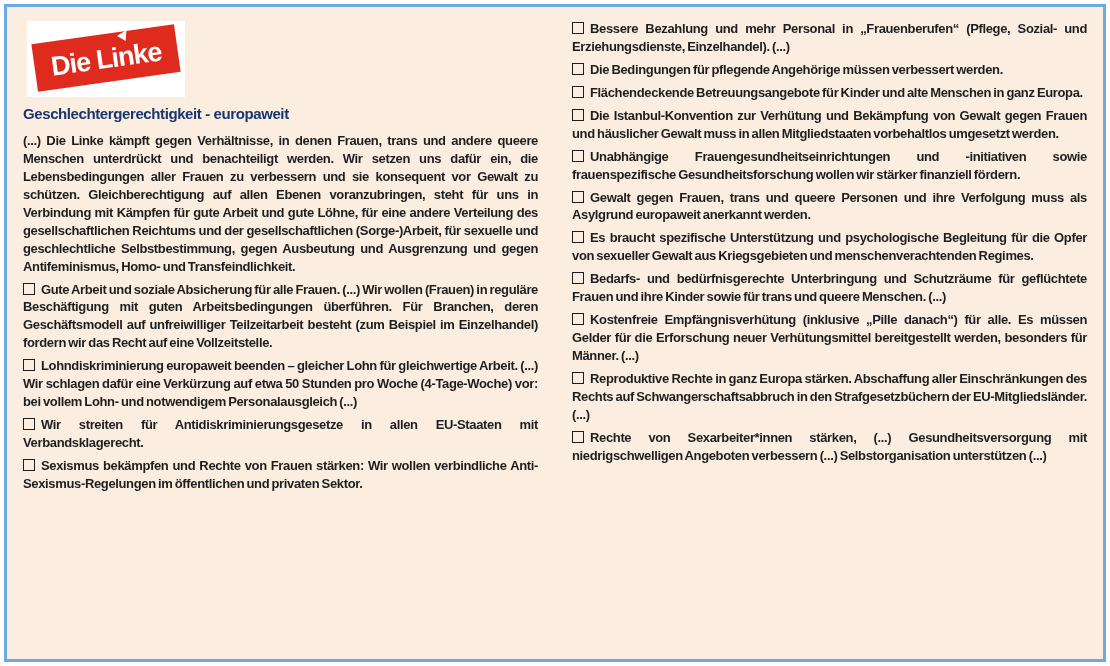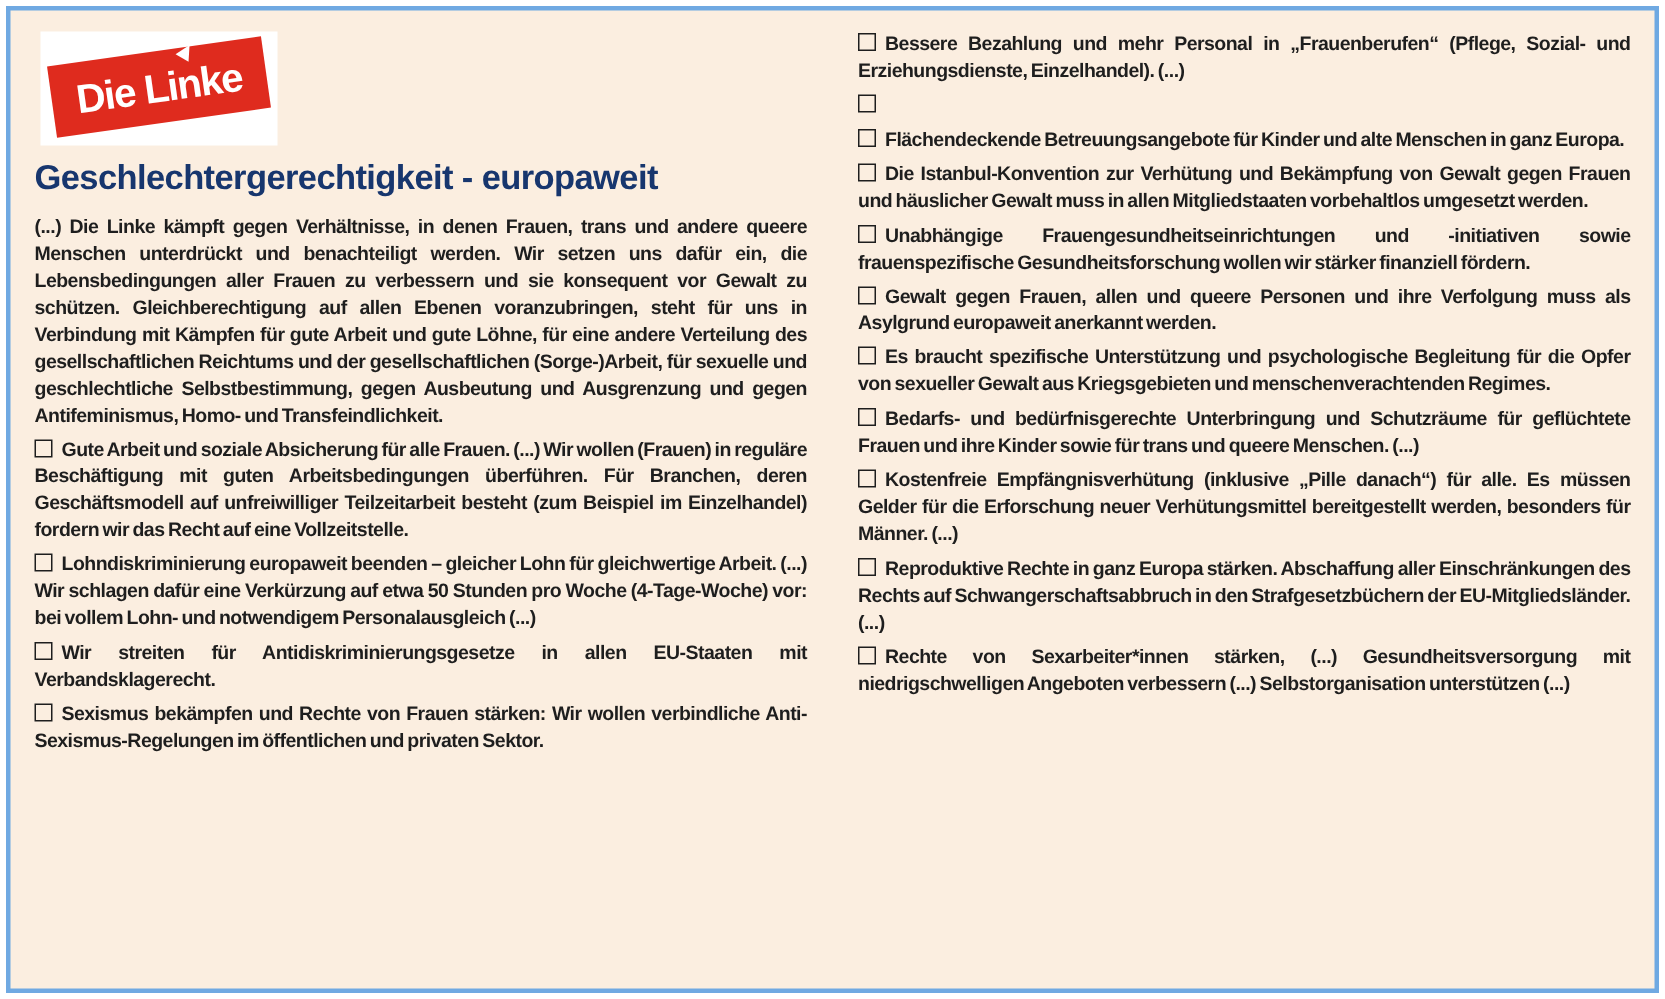--- a/index.html
+++ b/index.html
@@ -62,21 +62,21 @@
     left: 88px;
     width: 0;
     height: 0;
     border-left: 5px solid transparent;
     border-right: 5px solid transparent;
     border-bottom: 10px solid #ffffff;
     transform: rotate(38deg);
   }
   
   .heading {
-    font-size: 23px;
+    font-size: 15px;
     font-weight: bold;
     color: #17366e;
     letter-spacing: -0.4px;
     margin: 8px 0 10px 0;
   }
   
   .bodytext {
     font-size: 13px;
     font-weight: bold;
     line-height: 1.38;
@@ -142,38 +142,38 @@
 
   </div>
 
   <div class="col col-right">
     <div class="bodytext-list">
   <div class="bodytext bullet">
     <span class="checkbox"></span><span class="bullet-text">Bessere Bezahlung und mehr Personal in „Frauenberufen“ (Pflege, Sozial- und Erziehungsdienste, Einzelhandel). (...)</span>
   </div>
 
   <div class="bodytext bullet">
-    <span class="checkbox"></span>
+    <span class="checkbox"></span><span class="bullet-text">Die Bedingungen für pflegende Angehörige müssen verbessert werden.</span>
   </div>
 
   <div class="bodytext bullet">
     <span class="checkbox"></span><span class="bullet-text">Flächendeckende Betreuungsangebote für Kinder und alte Menschen in ganz Europa.</span>
   </div>
 
   <div class="bodytext bullet">
     <span class="checkbox"></span><span class="bullet-text">Die Istanbul-Konvention zur Verhütung und Bekämpfung von Gewalt gegen Frauen und häuslicher Gewalt muss in allen Mitgliedstaaten vorbehaltlos umgesetzt werden.</span>
   </div>
 
 
   <div class="bodytext bullet">
     <span class="checkbox"></span><span class="bullet-text">Unabhängige Frauengesundheitseinrichtungen und -initiativen sowie frauenspezifische Gesundheitsforschung wollen wir stärker finanziell fördern.</span>
   </div>
 
   <div class="bodytext bullet">
-    <span class="checkbox"></span><span class="bullet-text">Gewalt gegen Frauen, allen und queere Personen und ihre Verfolgung muss als Asylgrund europaweit anerkannt werden.</span>
+    <span class="checkbox"></span><span class="bullet-text">Gewalt gegen Frauen, trans und queere Personen und ihre Verfolgung muss als Asylgrund europaweit anerkannt werden.</span>
   </div>
 
   <div class="bodytext bullet">
     <span class="checkbox"></span><span class="bullet-text">Es braucht spezifische Unterstützung und psychologische Begleitung für die Opfer von sexueller Gewalt aus Kriegsgebieten und menschenverachtenden Regimes.</span>
   </div>
 
   <div class="bodytext bullet">
     <span class="checkbox"></span><span class="bullet-text">Bedarfs- und bedürfnisgerechte Unterbringung und Schutzräume für geflüchtete Frauen und ihre Kinder sowie für trans und queere Menschen. (...)</span>
   </div>
 

